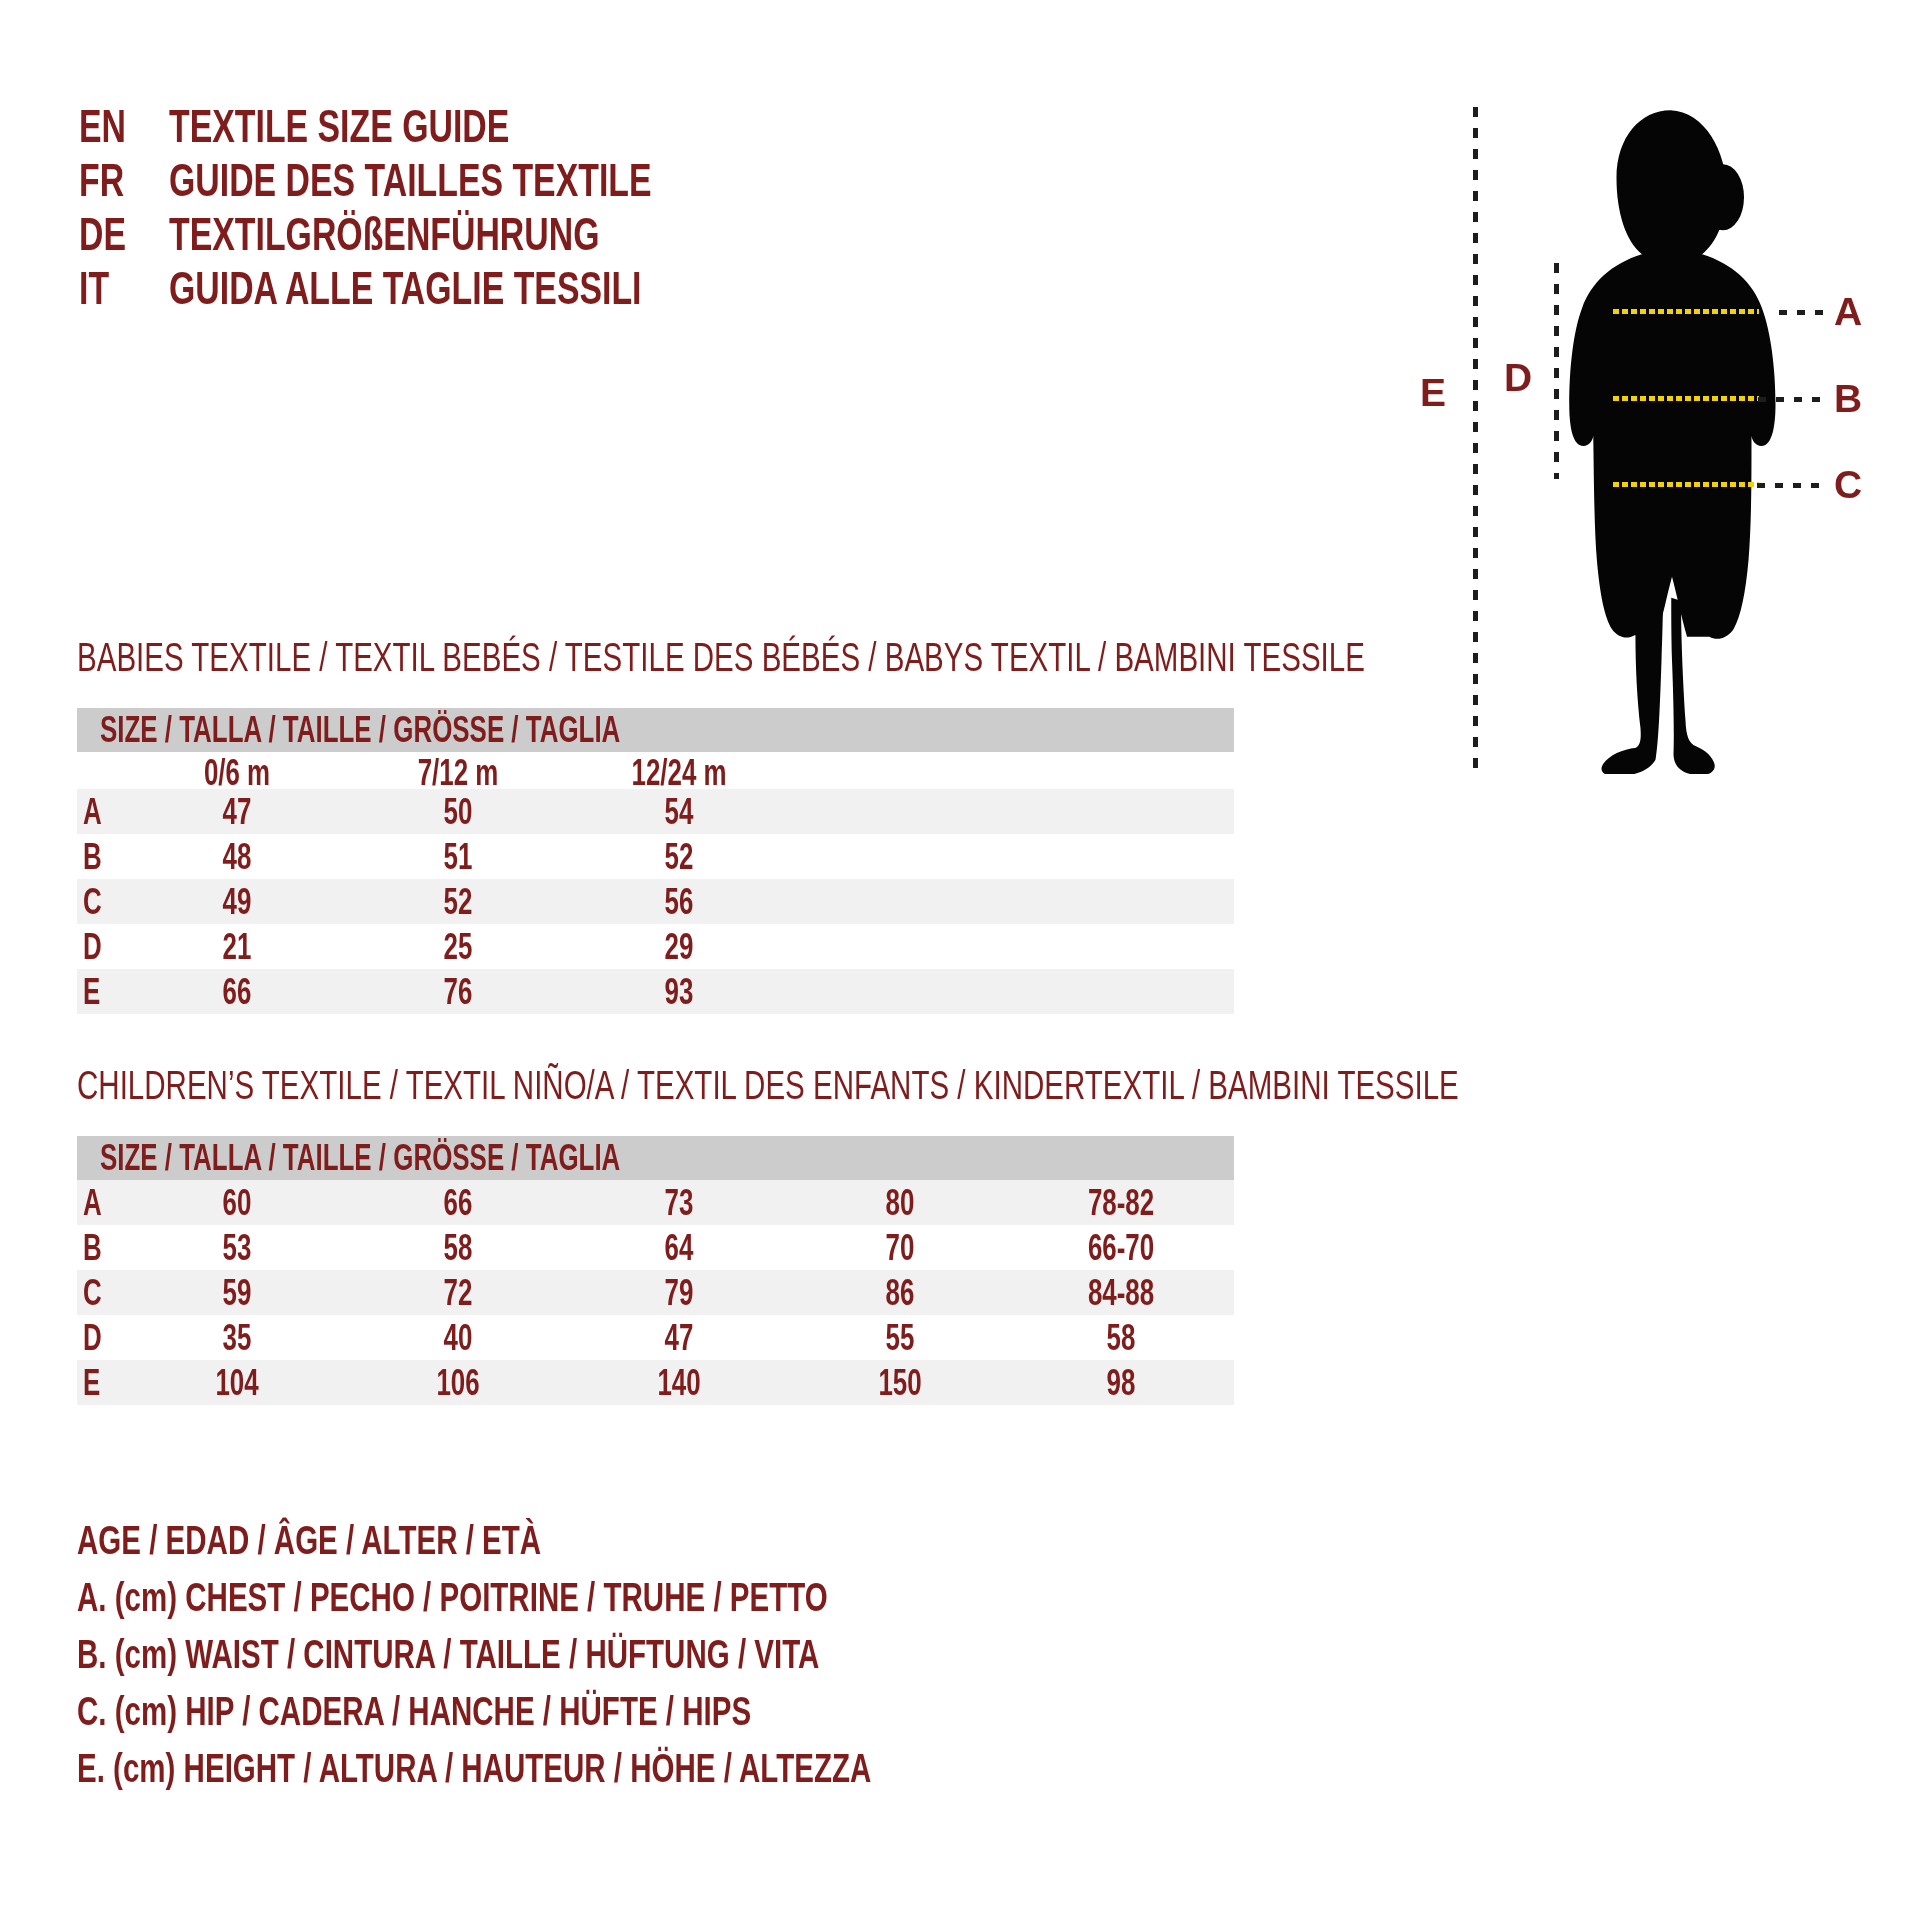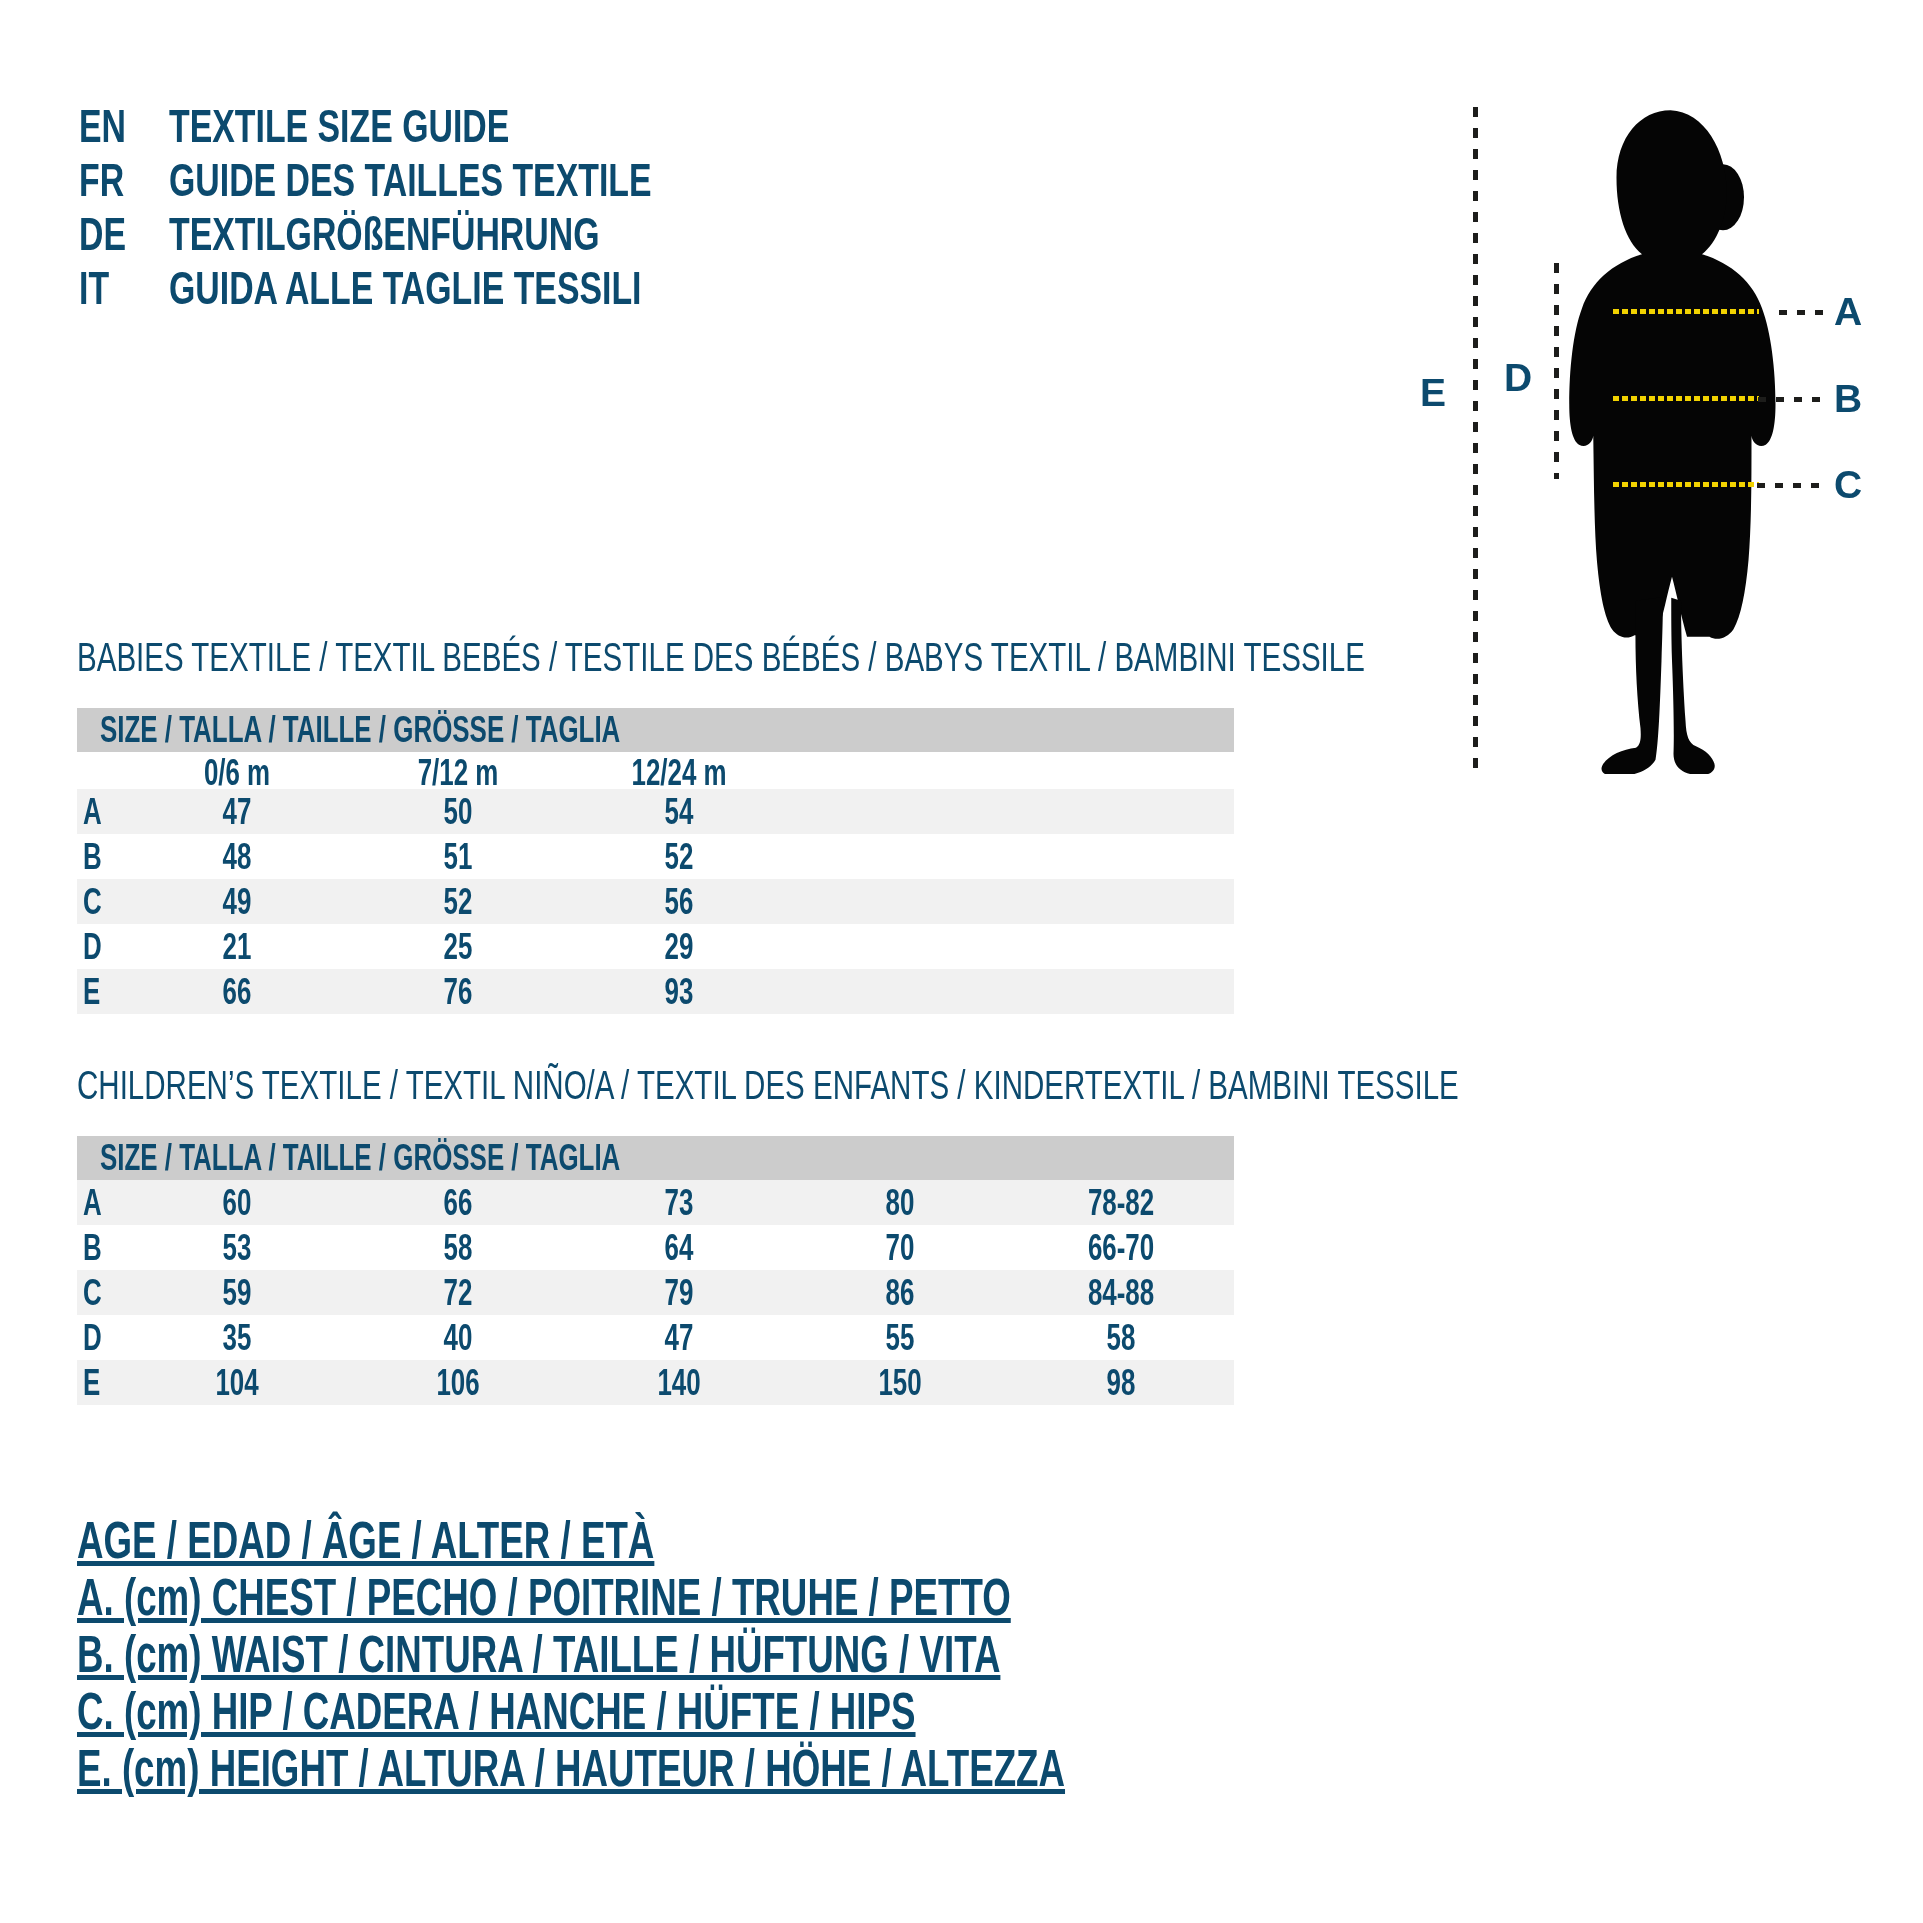--- a/index.html
+++ b/index.html
@@ -1,19 +1,19 @@
 <!DOCTYPE html>
 <html style="font-size:12px"><head>
 <meta charset="utf-8">
 <style>
   html,body { margin:0; padding:0; background:#ffffff; }
   #page {
     position:relative; width:1924px; height:1924px; background:#ffffff;
     font-family:"Liberation Sans","DejaVu Sans",sans-serif;
-    color:#0c4a6e; font-weight:700; overflow:hidden;
+    color:#7f1d1d; font-weight:700; overflow:hidden;
   }
   
   .cx { display:inline-block; transform:scaleX(.72); transform-origin:0 50%; white-space:nowrap; }
   .cx-c { display:inline-block; transform:scaleX(.72); transform-origin:50% 50%; white-space:nowrap; }
 
   
   .lang-block { position:absolute; left:79px; top:98px; }
   .lang-row { display:flex; height:54px; align-items:center; font-size:47px; }
   .lang-code { width:90px; }
 
@@ -39,21 +39,21 @@
   .bar .cx { margin-left:7.5px; }
   .grid-row { display:grid; grid-template-columns:50px repeat(5,221px); align-items:center; font-size:36px; }
   .cols-row { height:37px; }
   .data-row { height:45px; }
   .data-row.alt { background:#f1f1f1; }
   .cell-c { text-align:center; }
   .cell-l { padding-left:6px; }
 
   
   .legend { position:absolute; left:77px; top:1512px; }
-  .legend-row { height:57px; display:flex; align-items:center; font-size:51px;text-decoration:underline; }
+  .legend-row { height:57px; display:flex; align-items:center; font-size:41px; }
 </style>
 </head>
 <body>
 
 <div id="page">
 
   <header class="lang-block">
     <div class="lang-row">
       <span class="lang-code"><span class="cx">EN</span></span>
       <span><span class="cx">TEXTILE SIZE GUIDE</span></span>

